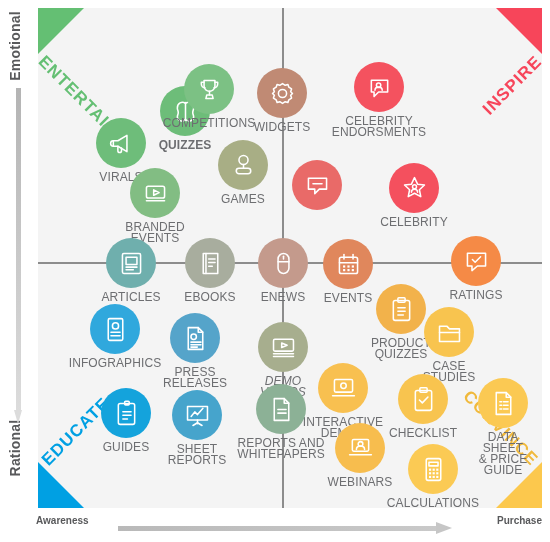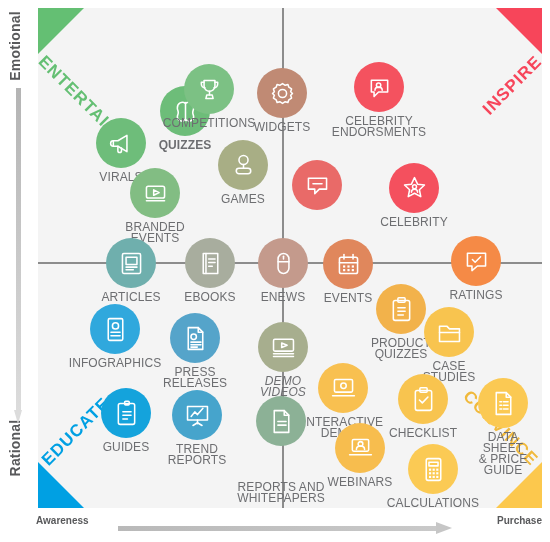--- a/index.html
+++ b/index.html
@@ -316,21 +316,21 @@
         </div>
         <div class="node" style="left: 134px; top: 382px; width: 50px;">
           <div class="bubble" style="width: 50px; height: 50px; background: rgb(70, 164, 204);">
             <svg width="29" height="29" viewBox="0 0 32 32">
               <rect fill="none" stroke="#ffffff" stroke-width="1.7" stroke-linecap="round" stroke-linejoin="round" x="5" y="6" width="22" height="15"></rect>
               <path fill="none" stroke="#ffffff" stroke-width="1.7" stroke-linecap="round" stroke-linejoin="round" d="M9 17l4-5 3 3 6-7"></path>
               <path fill="none" stroke="#ffffff" stroke-width="1.7" stroke-linecap="round" stroke-linejoin="round" d="M16 21v4"></path>
               <path fill="none" stroke="#ffffff" stroke-width="1.7" stroke-linecap="round" stroke-linejoin="round" d="M11 27l5-3 5 3"></path>
             </svg>
           </div>
-          <div class="node-label">TREND REPORTS</div>
+          <div class="node-label">SHEET REPORTS</div>
         </div>
         <div class="node" style="left: 280px; top: 355px; width: 50px;">
           <div class="bubble" style="width: 50px; height: 50px; background: rgb(248, 192, 80);">
             <svg width="29" height="29" viewBox="0 0 32 32">
               <rect fill="none" stroke="#ffffff" stroke-width="1.7" stroke-linecap="round" stroke-linejoin="round" x="6" y="6" width="20" height="14" rx="1.5"></rect>
               <circle fill="none" stroke="#ffffff" stroke-width="1.7" stroke-linecap="round" stroke-linejoin="round" cx="16" cy="13" r="3"></circle>
               <path fill="none" stroke="#ffffff" stroke-width="1.7" stroke-linecap="round" stroke-linejoin="round" d="M4 24h24"></path>
             </svg>
           </div>
           <div class="node-label">INTERACTIVE
@@ -355,21 +355,21 @@
               <path fill="none" stroke="#ffffff" stroke-width="1.7" stroke-linecap="round" stroke-linejoin="round" d="M16 14h5"></path>
               <path fill="none" stroke="#ffffff" stroke-width="1.7" stroke-linecap="round" stroke-linejoin="round" d="M12 18h2"></path>
               <path fill="none" stroke="#ffffff" stroke-width="1.7" stroke-linecap="round" stroke-linejoin="round" d="M16 18h5"></path>
               <path fill="none" stroke="#ffffff" stroke-width="1.7" stroke-linecap="round" stroke-linejoin="round" d="M12 22h2"></path>
               <path fill="none" stroke="#ffffff" stroke-width="1.7" stroke-linecap="round" stroke-linejoin="round" d="M16 22h5"></path>
             </svg>
           </div>
           <div class="node-label">DATA SHEET
 &amp; PRICE GUIDE</div>
         </div>
-        <div class="node" style="left: 218px; top: 388px; width: 50px; gap: 32px;">
+        <div class="node" style="left: 218px; top: 376px; width: 50px;">
           <div class="bubble" style="width: 50px; height: 50px; background: rgb(140, 177, 150);">
             <svg width="29" height="29" viewBox="0 0 32 32">
               <path fill="none" stroke="#ffffff" stroke-width="1.7" stroke-linecap="round" stroke-linejoin="round" d="M8 4h11l5 5v19H8z"></path>
               <path fill="none" stroke="#ffffff" stroke-width="1.7" stroke-linecap="round" stroke-linejoin="round" d="M19 4v5h5"></path>
               <path fill="none" stroke="#ffffff" stroke-width="1.7" stroke-linecap="round" stroke-linejoin="round" d="M12 16h9"></path>
               <path fill="none" stroke="#ffffff" stroke-width="1.7" stroke-linecap="round" stroke-linejoin="round" d="M12 20h9"></path>
             </svg>
           </div>
           <div class="node-label">REPORTS AND
 WHITEPAPERS</div>

